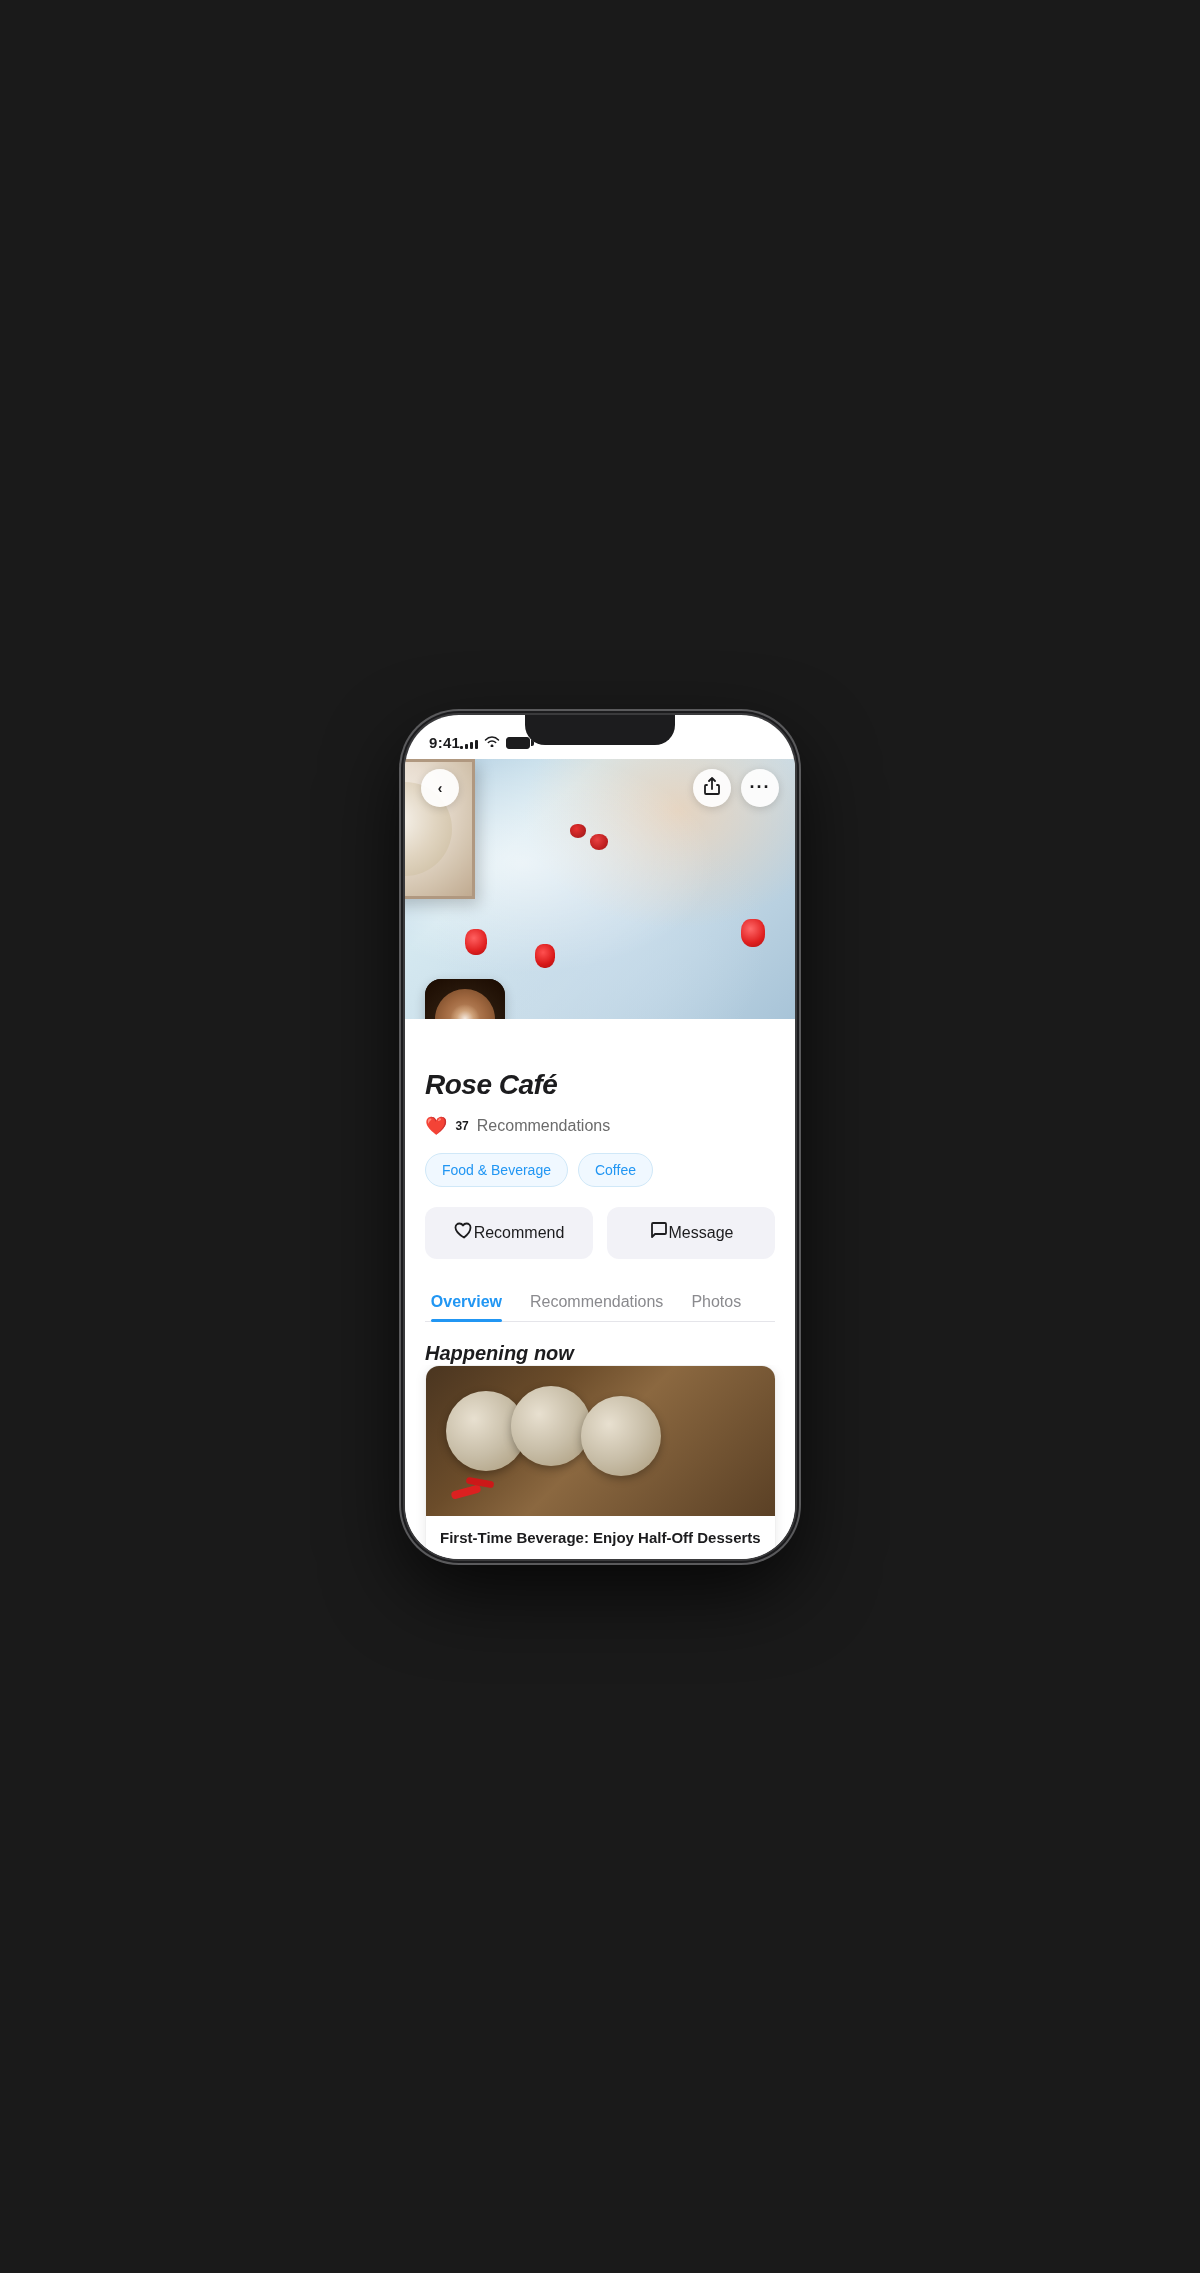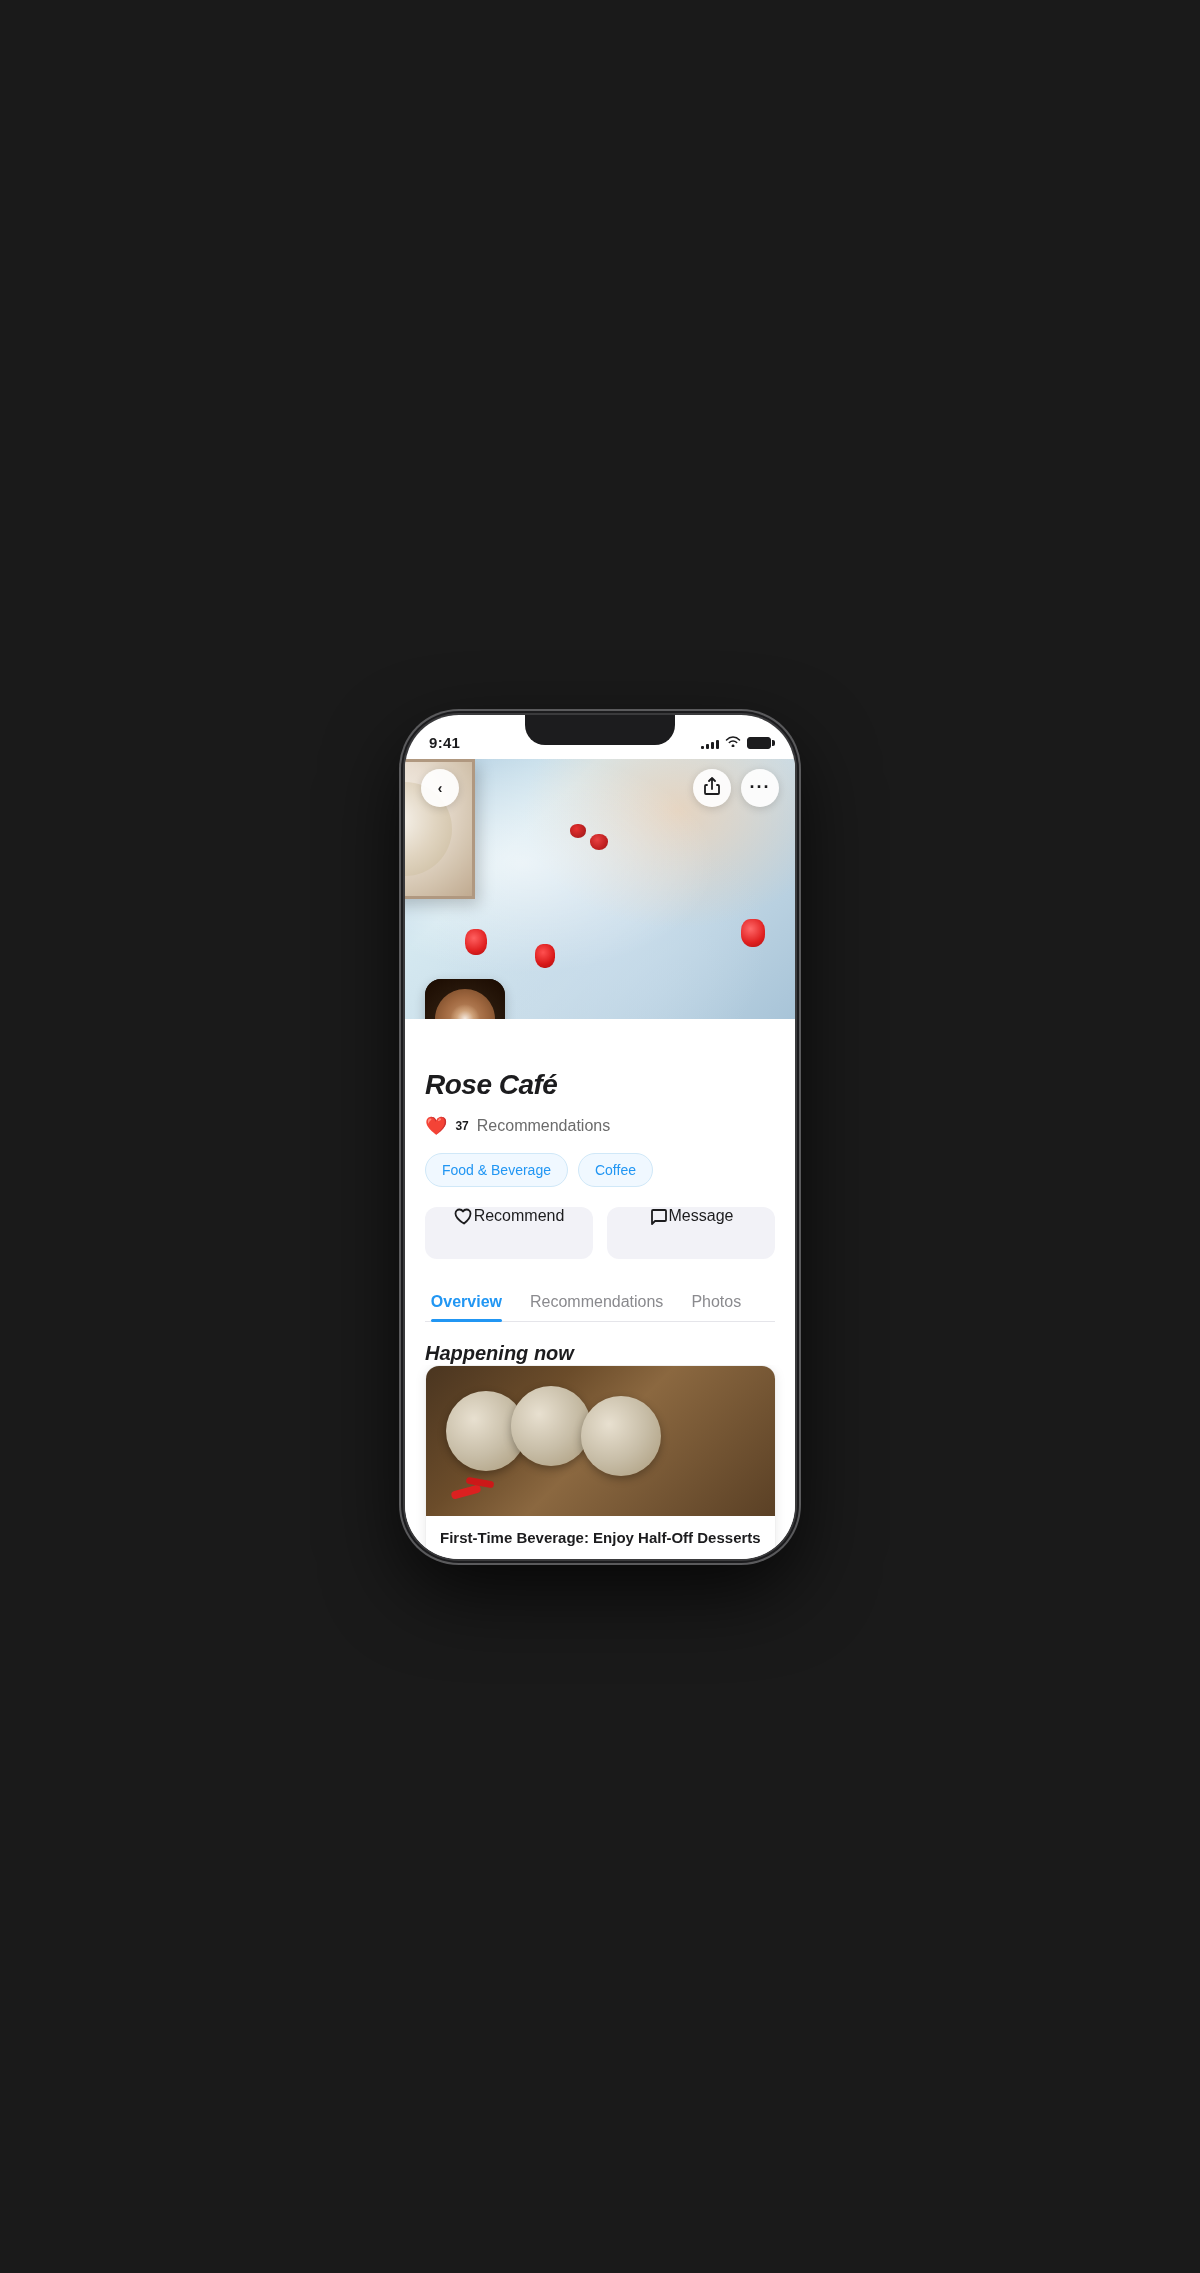--- a/index.html
+++ b/index.html
@@ -51,21 +51,20 @@
       background: #1c1c1e;
       border-radius: 0 0 20px 20px;
       z-index: 100;
     }
 
     
     .status-bar {
       height: 44px;
       display: flex;
       align-items: center;
-      justify-content: space-between;
       padding: 12px 24px 0;
       position: relative;
       z-index: 99;
       background: transparent;
     }
 
     .status-time {
       font-size: 15px;
       font-weight: 600;
       color: #1c1c1e;
@@ -362,20 +361,21 @@
       gap: 14px;
       margin-bottom: 24px;
     }
 
     .action-btn {
       flex: 1;
       height: 52px;
       background: #f2f2f7;
       border-radius: 12px;
       display: flex;
+      align-items: center;
       justify-content: center;
       gap: 0;
       cursor: pointer;
       border: none;
     }
 
     .action-btn-icon {
       font-size: 18px;
       color: #1c1c1e;
     }

